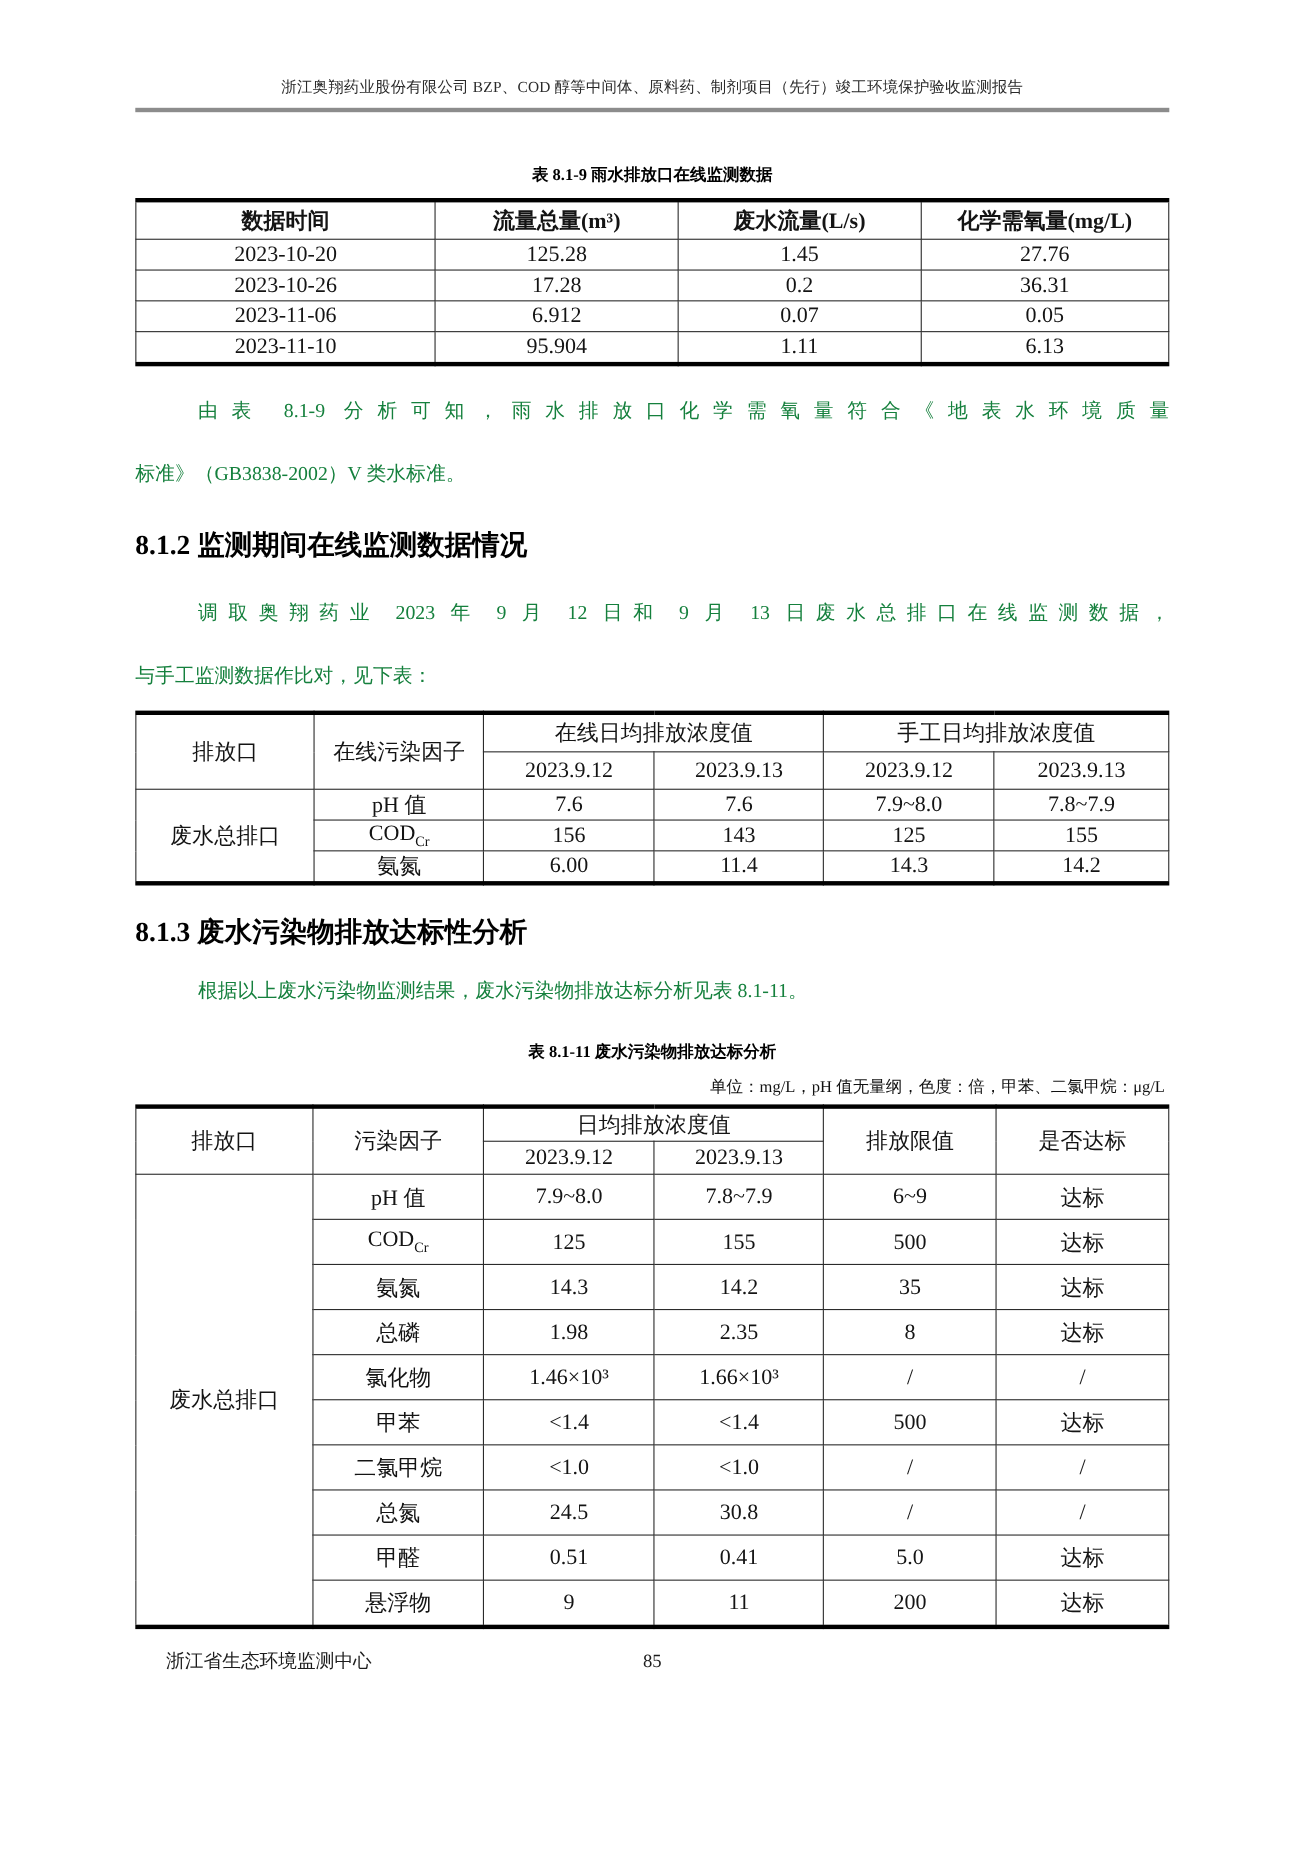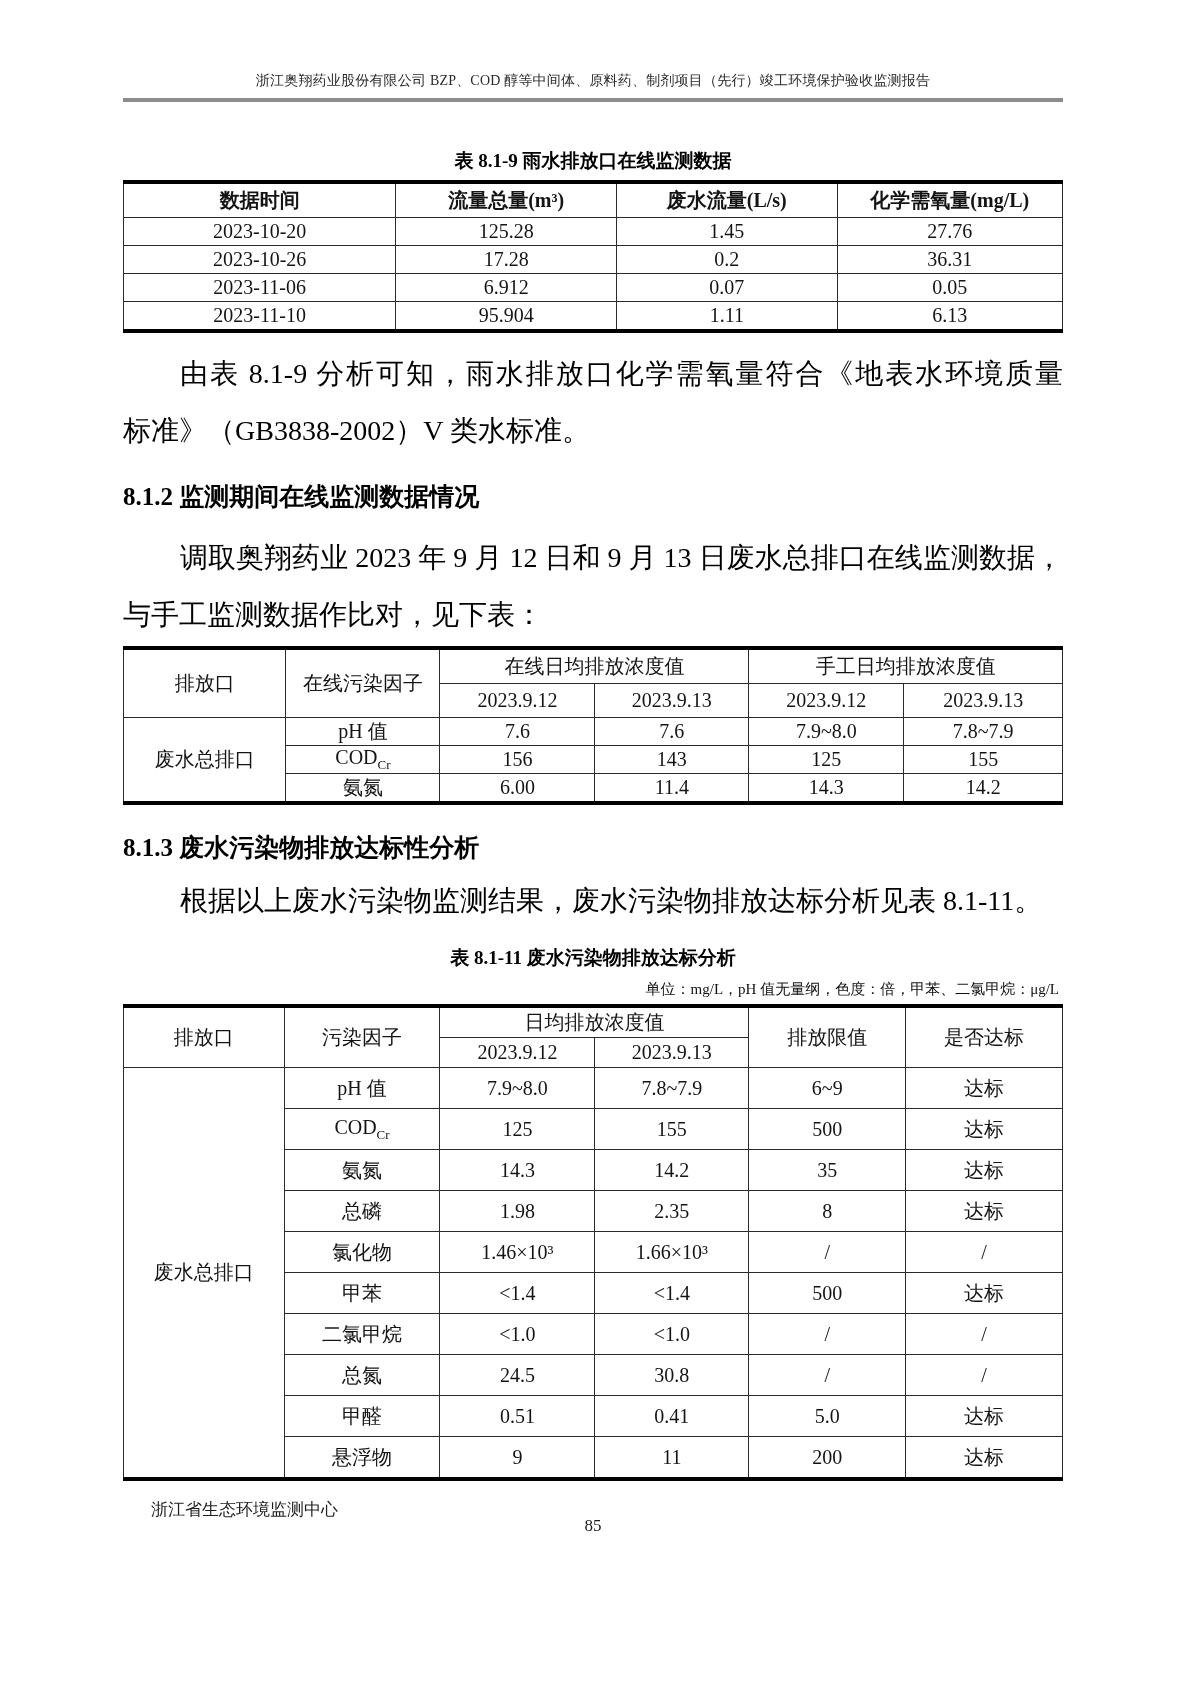--- a/index.html
+++ b/index.html
@@ -18,28 +18,28 @@
   
   .doc-header {
     font-size:14px; line-height:21px;
     text-align:center; white-space:nowrap;
     color:#2a2a2a; letter-spacing:0.2px;
   }
   .header-rule { height:4px; background:#8c8c8c; margin-top:7px; }
 
   
   .table-title {
-    margin:0; font-size:19px; line-height:29px;
+    margin:0; font-size:15px; line-height:29px;
     font-weight:bold; text-align:center; color:#000;
   }
   .sec-heading {
     margin:0; font-size:25px; line-height:32px;
     font-weight:bold; color:#000;
   }
-  .para { font-size:28px; color:#000000; }
+  .para { font-size:18px; color:#15803d; }
   .pline { height:57px; line-height:57px; }
   .pline.indent { padding-left:57px; }
   .pline.just { text-align:justify; text-align-last:justify; }
 
   
   table.doc-table {
     width:100%; border-collapse:collapse; table-layout:fixed;
     border-top:4px solid #000; border-bottom:4px solid #000;
   }
   .doc-table th, .doc-table td {
@@ -82,21 +82,21 @@
   .mt-title11  { margin-top:14px; }
 
   
   .page-footer {
     margin-top:17px; position:relative;
     font-size:17px; line-height:24px; color:#1c1c1c;
   }
   .footer-org { padding-left:28px; }
   .footer-page {
     position:absolute; left:50%; transform:translateX(-50%);
-    top:16px;
+    top:0;
     text-align:center;
   }
 </style>
 </head>
 <body>
 
 <div class="page">
 
   <div class="doc-header">浙江奥翔药业股份有限公司 BZP、COD 醇等中间体、原料药、制剂项目（先行）竣工环境保护验收监测报告</div>
   <div class="header-rule"></div>

